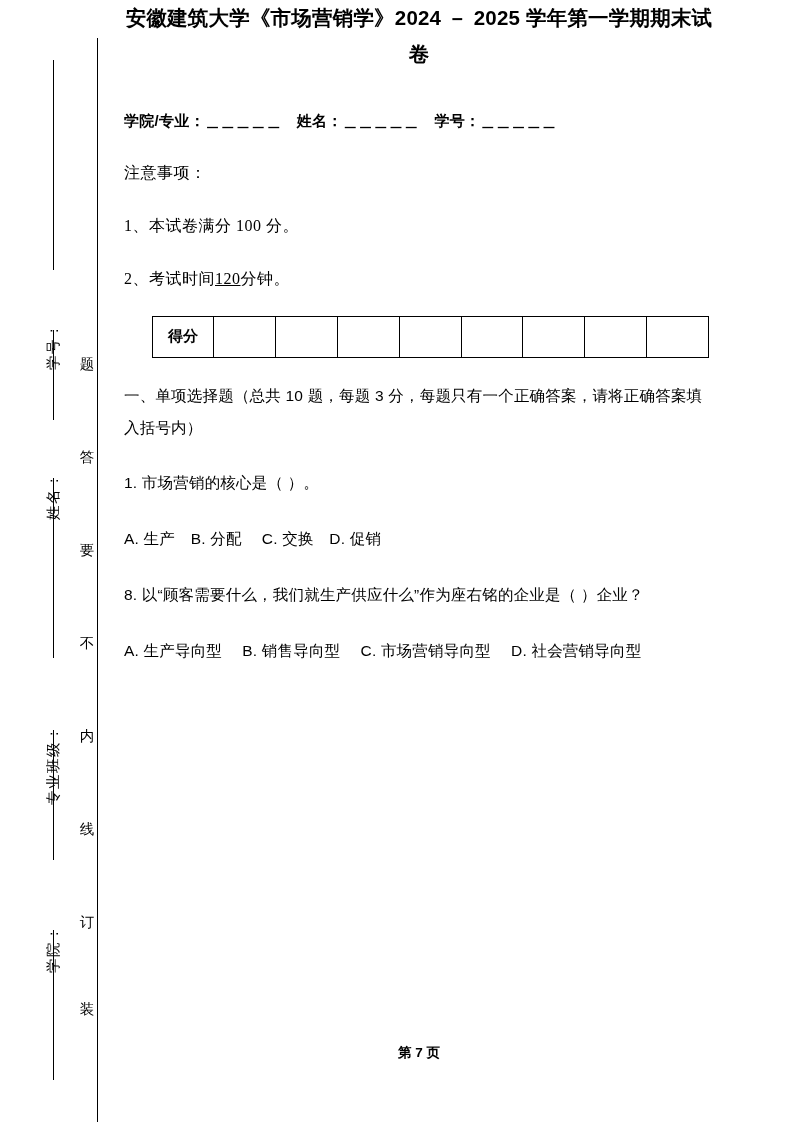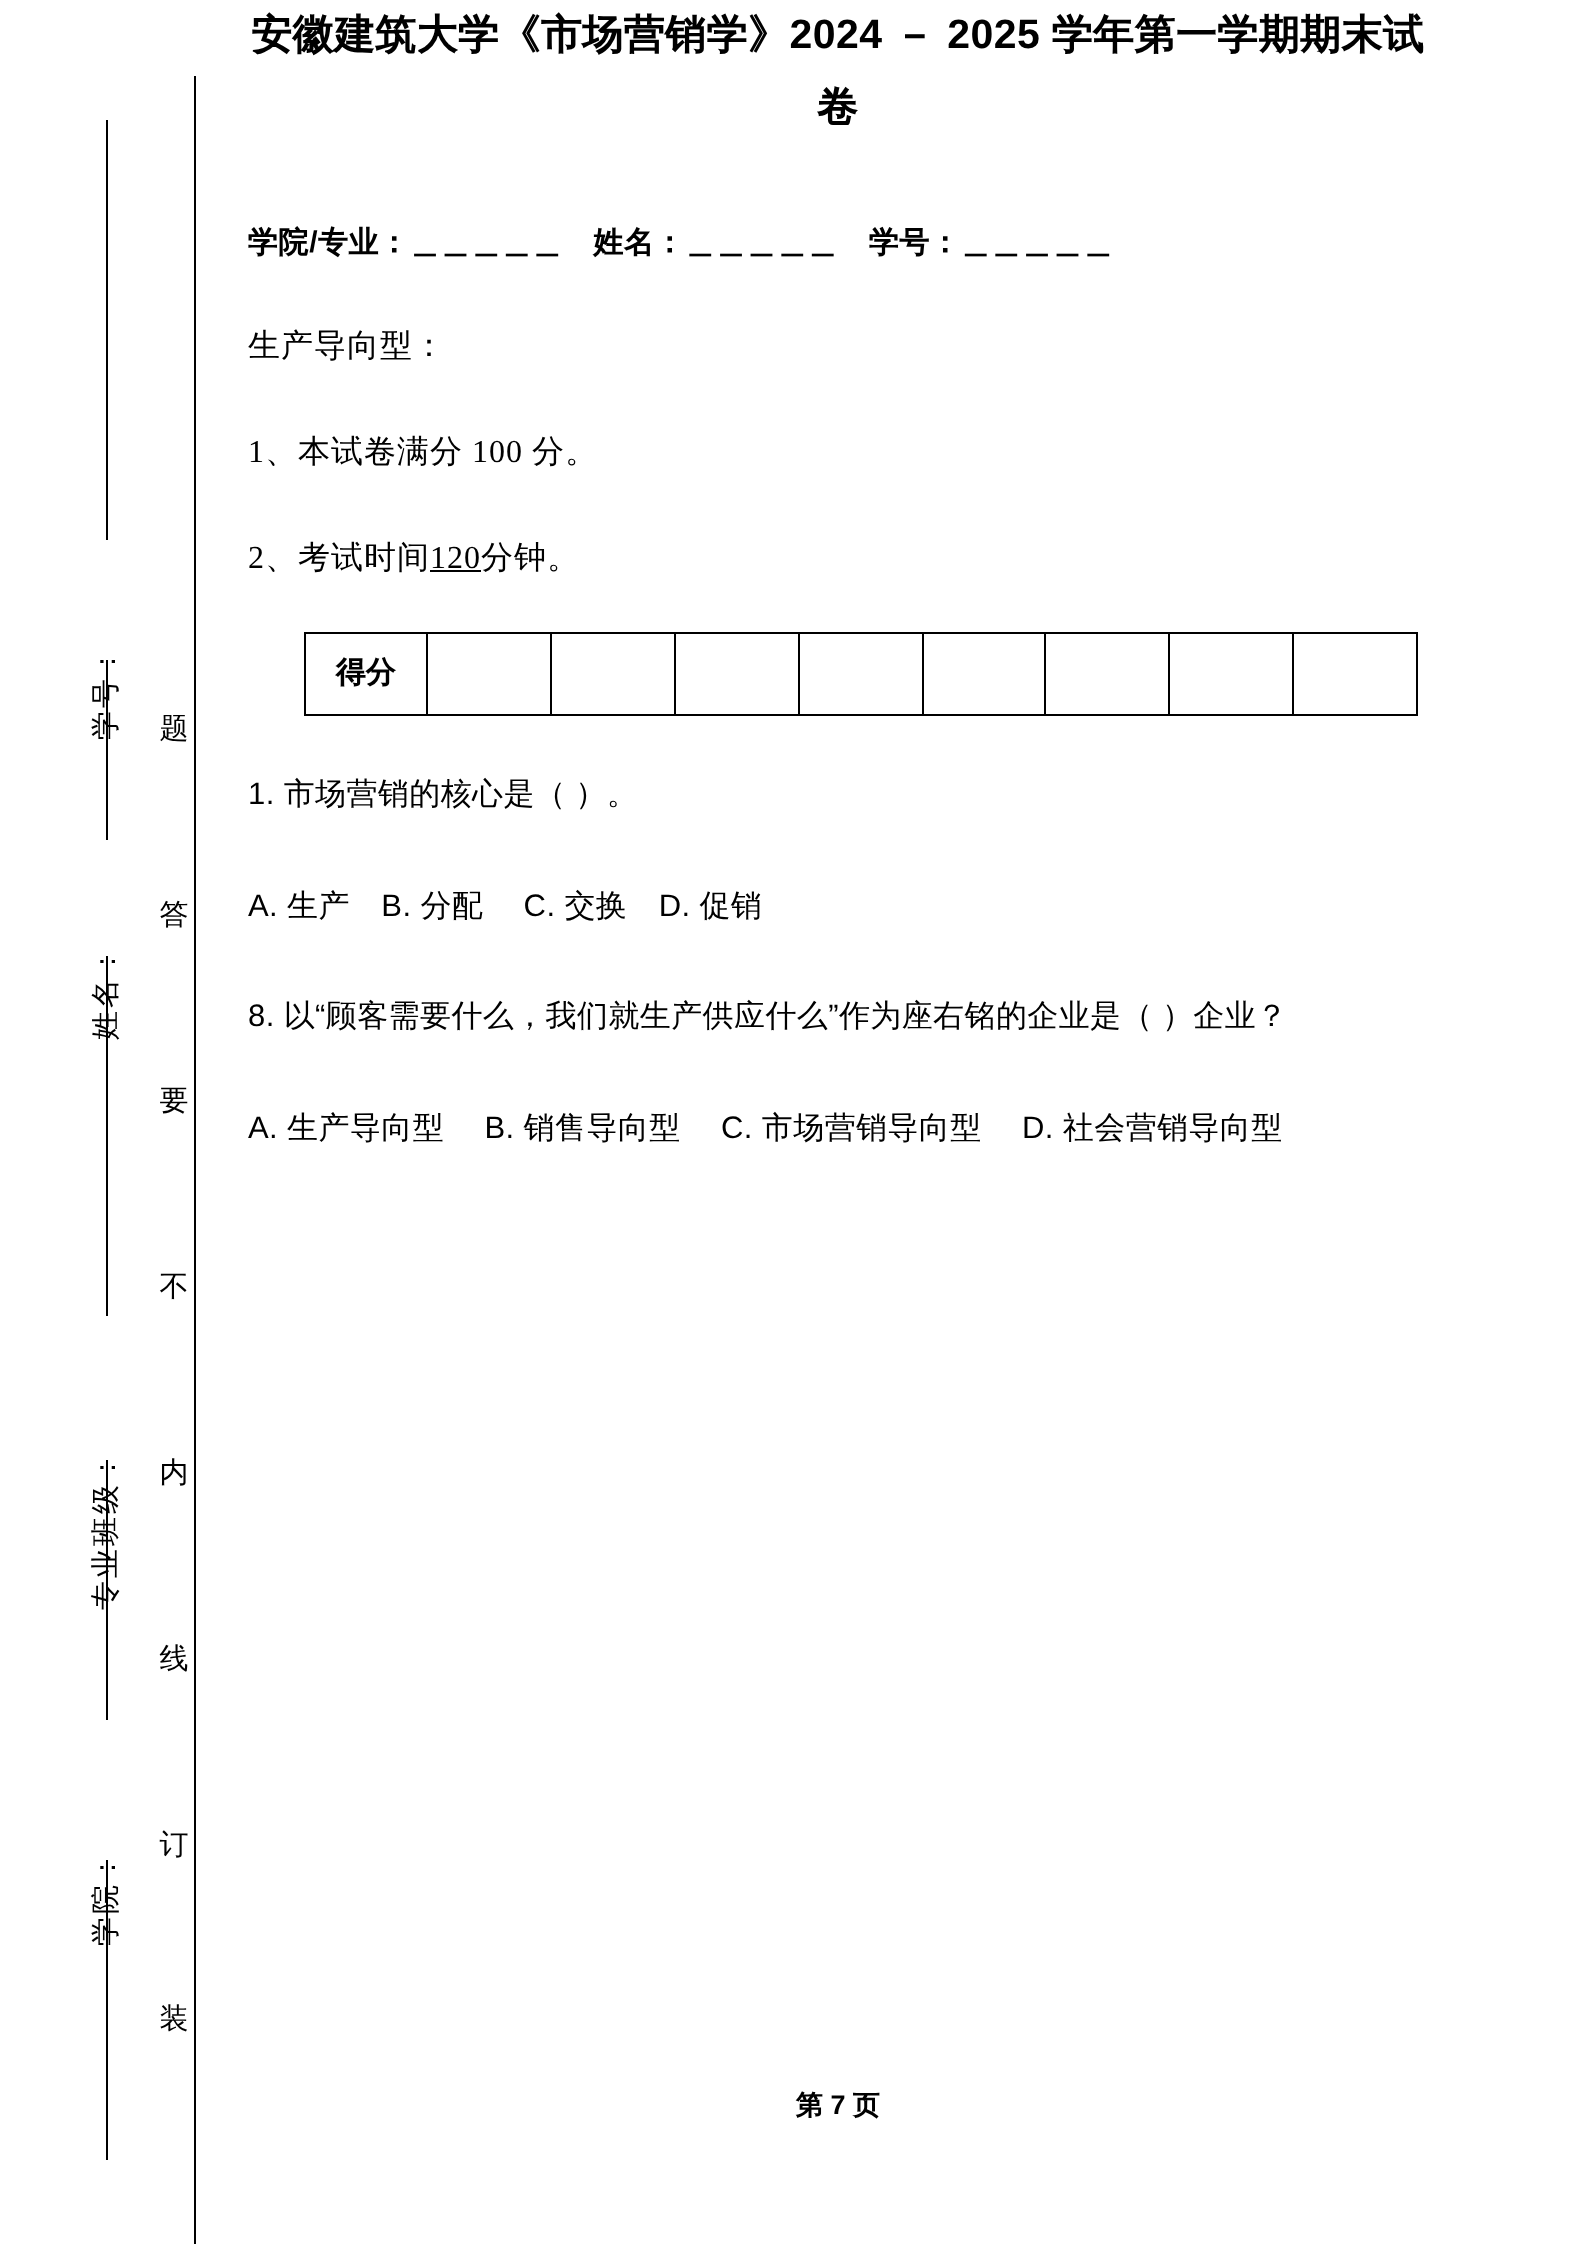--- a/index.html
+++ b/index.html
@@ -203,21 +203,21 @@
   <div class="vchar" style="top:820px;">线</div>
   <div class="vchar" style="top:913px;">订</div>
   <div class="vchar" style="top:1000px;">装</div>
 
   <div class="doc">
 
     <h1 class="title">安徽建筑大学《市场营销学》2024 － 2025 学年第一学期期末试卷</h1>
 
     <div class="info-line">学院/专业：＿＿＿＿＿　姓名：＿＿＿＿＿　学号：＿＿＿＿＿</div>
 
-    <div class="note-head">生产导向型：</div>
+    <div class="note-head">注意事项：</div>
 
     <div class="note-item">1、本试卷满分 100 分。</div>
 
     <div class="note-item">
       <span>2、考试时间</span><span class="u-line">120</span><span>分钟。</span>
     </div>
 
     <div class="score-table-wrap">
       <table class="score-table">
         <tbody>
@@ -229,20 +229,21 @@
           <td></td>
           <td></td>
           <td></td>
           <td></td>
           <td></td>
         </tr>
       </tbody>
         </table>
     </div>
 
+    <div class="section-head">一、单项选择题（总共 10 题，每题 3 分，每题只有一个正确答案，请将正确答案填入括号内）</div>
 
     <div class="q-stem">1. 市场营销的核心是（   ）。</div>
     <div class="q-opts">A. 生产　B. 分配　 C. 交换　D. 促销</div>
 
     <div class="q-stem">8. 以“顾客需要什么，我们就生产供应什么”作为座右铭的企业是（   ）企业？</div>
     <div class="q-opts">A. 生产导向型　 B. 销售导向型　 C. 市场营销导向型　 D. 社会营销导向型</div>
 
   </div>
 
   <div class="footer">第 7 页</div>

